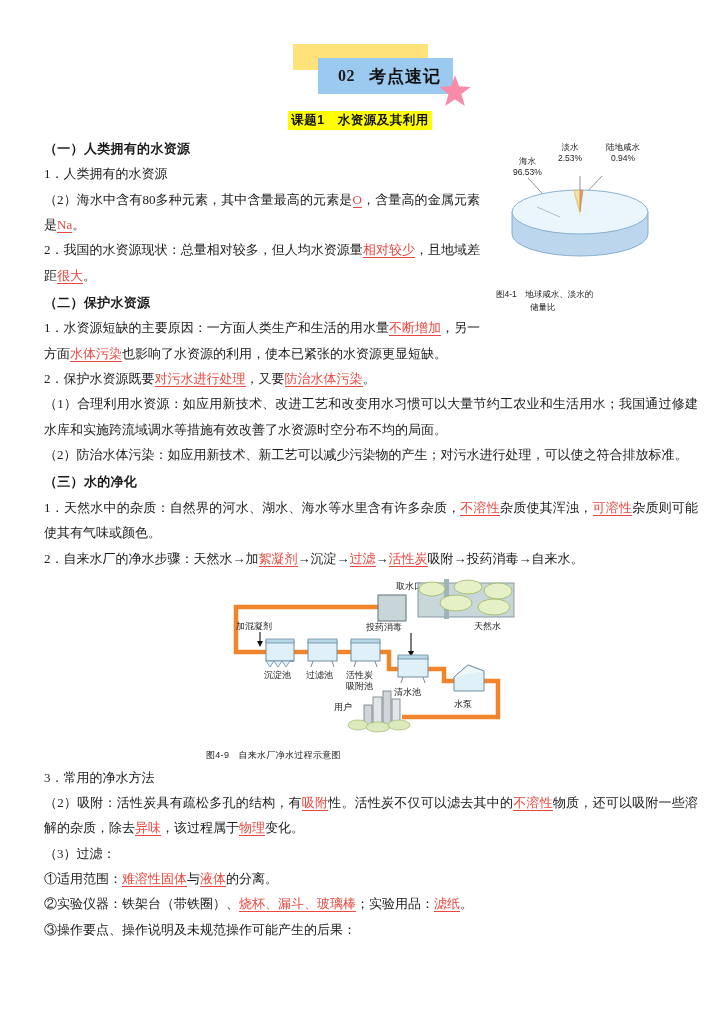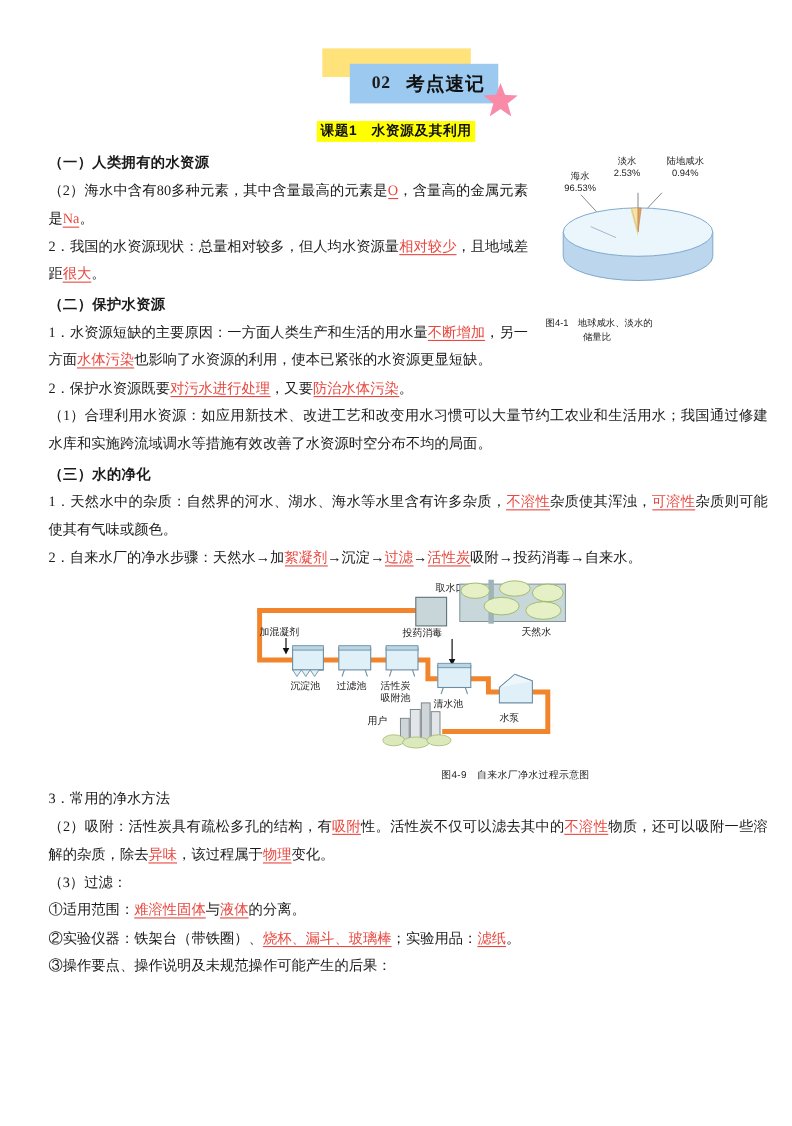--- a/index.html
+++ b/index.html
@@ -147,21 +147,21 @@
     margin-top: 20px;
   }
   .fig-cap .cap-indent { padding-left: 34px; display: block; }
 
   
   .fig-flow {
     margin: 6px auto 0 auto;
     width: 330px;
   }
   .flow-cap {
-    text-align: right;
+    text-align: left;
     font-size: 9px;
     font-family: "Liberation Sans", sans-serif;
     color: #222;
     margin-top: 2px;
     letter-spacing: 0.3px;
   }
   .clear { clear: both; }
 </style>
 </head>
 <body>
@@ -222,27 +222,29 @@
         </svg>
       </div>
 
       <div class="fig-cap">
         <span>图4-1　地球咸水、淡水的</span>
         <span class="cap-indent">储量比</span>
       </div>
     </div>
 
     <p class="h-sec">（一）人类拥有的水资源</p>
+    <p class="p-item">1．人类拥有的水资源</p>
     <p class="p-sub"><span>（2）海水中含有80多种元素，其中含量最高的元素是</span><span class="ans">O</span><span>，含量高的金属元素是</span><span class="ans">Na</span><span>。</span></p>
     <p class="p-item"><span>2．我国的水资源现状：总量相对较多，但人均水资源量</span><span class="ans">相对较少</span><span>，且地域差距</span><span class="ans">很</span><span class="ans">大</span><span>。</span></p>
 
     <p class="h-sec">（二）保护水资源</p>
     <p class="p-item"><span>1．水资源短缺的主要原因：一方面人类生产和生活的用水量</span><span class="ans">不断增加</span><span>，另一方面</span><span class="ans">水体污染</span><span>也影响了水资源的利用，使本已紧张的水资源更显短缺。</span></p>
     <p class="p-item"><span>2．保护水资源既要</span><span class="ans">对污水进行处理</span><span>，又要</span><span class="ans">防治水体污染</span><span>。</span></p>
     <p class="p-sub">（1）合理利用水资源：如应用新技术、改进工艺和改变用水习惯可以大量节约工农业和生活用水；我国通过修建水库和实施跨流域调水等措施有效改善了水资源时空分布不均的局面。</p>
+    <p class="p-sub">（2）防治水体污染：如应用新技术、新工艺可以减少污染物的产生；对污水进行处理，可以使之符合排放标准。</p>
 
     <p class="h-sec">（三）水的净化</p>
     <p class="p-item"><span>1．天然水中的杂质：自然界的河水、湖水、海水等水里含有许多杂质，</span><span class="ans">不溶性</span><span>杂质使其浑浊，</span><span class="ans">可溶性</span><span>杂质则可能使其有气味或颜色。</span></p>
     <p class="p-item"><span>2．自来水厂的净水步骤：天然水→加</span><span class="ans">絮凝剂</span><span>→沉淀→</span><span class="ans">过滤</span><span>→</span><span class="ans">活性炭</span><span>吸附→投药消毒→自来水。</span></p>
 
     <div class="fig-flow">
       <svg width="330" height="160" viewBox="0 0 330 160">
 
         <g fill="none" stroke="#f2852c" stroke-width="4.5" stroke-linejoin="miter">
           <path d="M172 30 L30 30 L30 75 L60 75"></path>

